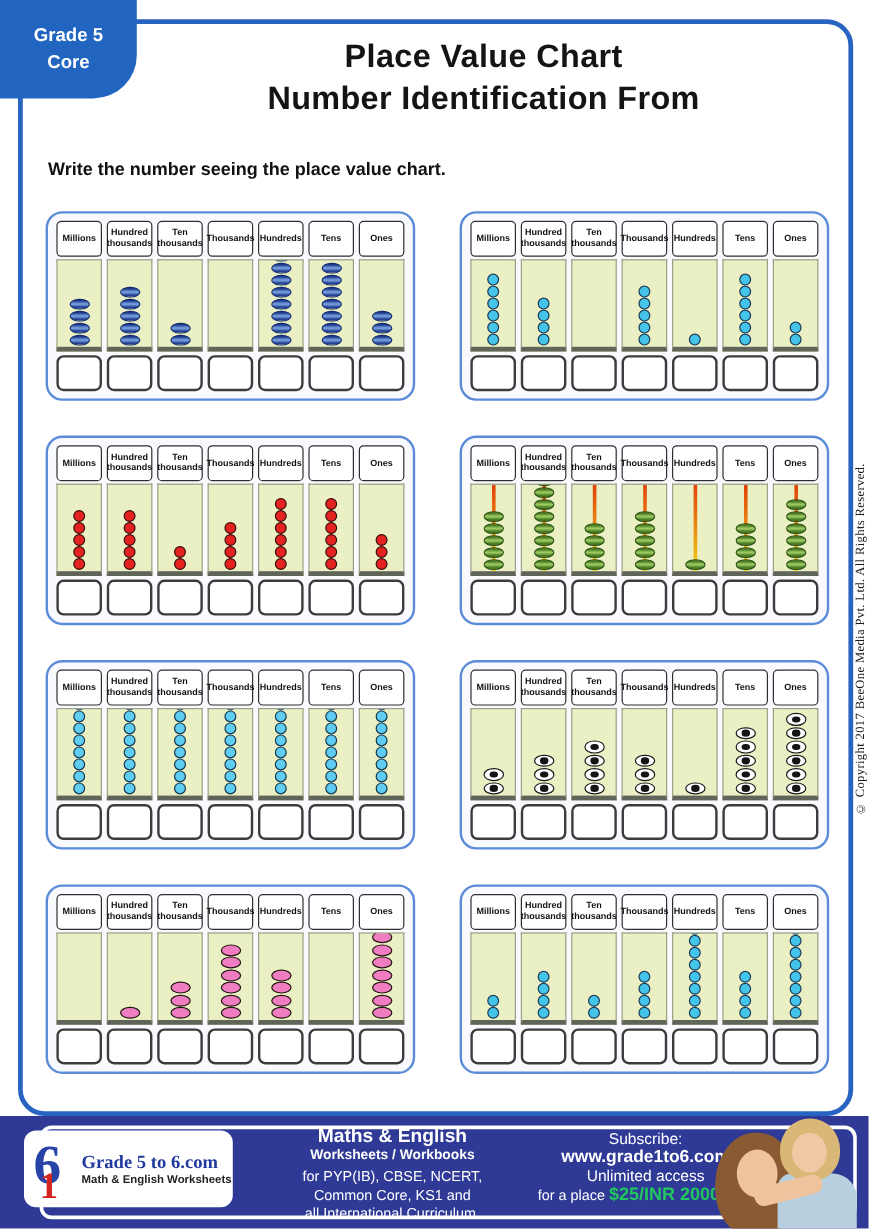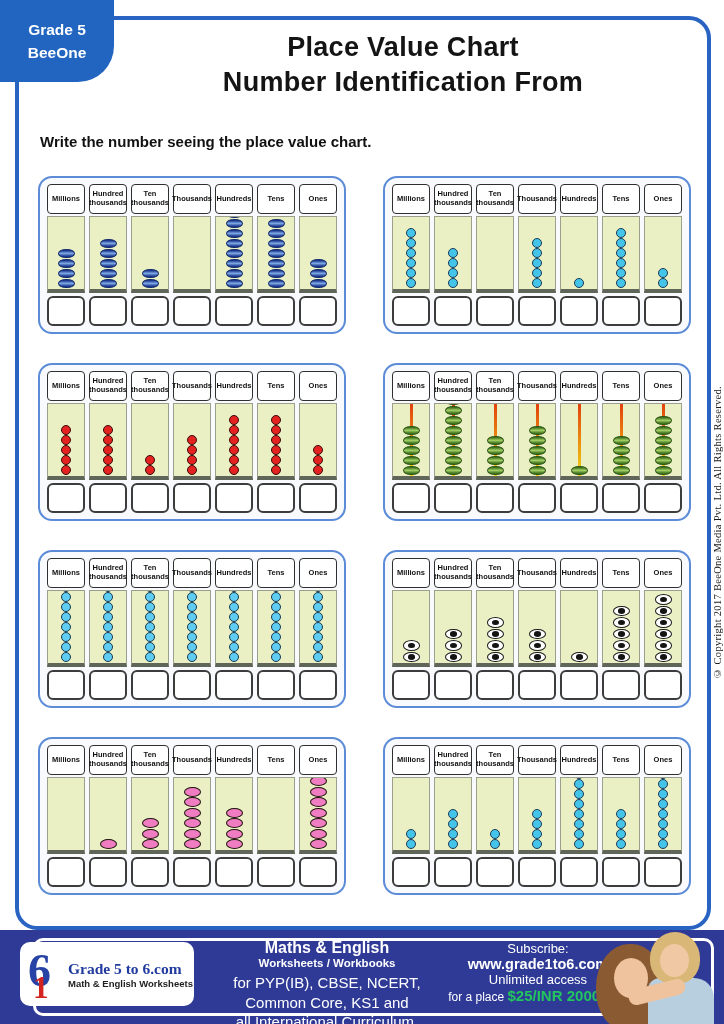--- a/index.html
+++ b/index.html
@@ -89,21 +89,21 @@
     font-family:"Liberation Serif", serif; font-weight:bold; font-size:31px; color:#d42420;
   }
   .logo-text { display:flex; flex-direction:column; }
   .logo-site {
     font-family:"Liberation Serif", serif; font-weight:bold; font-size:15.5px; color:#213a9e; white-space:nowrap;
   }
   .logo-tagline { font-size:9.5px; font-weight:bold; color:#222; white-space:nowrap; }
   .center-block { position:absolute; left:218px; top:9px; width:218px; text-align:center; color:#fff; z-index:2; }
   .center-block .l1 { font-size:16px; font-weight:bold; }
   .center-block .l2 { font-size:11.5px; font-weight:bold; margin-bottom:4px; }
-  .center-block .l3 { font-size:15px; line-height:1.3; }
+  .center-block .l3 { font-size:12px; line-height:1.3; }
   .subscribe-block { position:absolute; left:440px; top:11px; width:196px; text-align:center; color:#fff; z-index:2; }
   .subscribe-block .s1 { font-size:13px; }
   .subscribe-block .s2 { font-size:14.5px; font-weight:bold; }
   .subscribe-block .s3 { font-size:13px; }
   .subscribe-block .s4 { font-size:12px; white-space:nowrap; }
   .subscribe-block .price { font-size:15px; font-weight:bold; }
   
   .photo { position:absolute; right:4px; bottom:0; width:128px; height:92px; z-index:3; }
   .photo .m-hair { position:absolute; left:4px; top:12px; width:66px; height:86px; background:#8a5a33; border-radius:50% 45% 40% 45%; }
   .photo .m-face { position:absolute; left:22px; top:26px; width:34px; height:40px; background:#eec39e; border-radius:50%; }
@@ -114,21 +114,21 @@
 </style>
 </head>
 <body>
 
 <div class="page">
 
   <div class="frame" style="border-color: rgb(42, 100, 194);"></div>
 
   <div class="badge" style="background: rgb(33, 101, 192);">
     <span>Grade 5</span>
-    <span>BeeOne</span>
+    <span>Core</span>
   </div>
 
   <div class="title">
     <div>Place Value Chart</div>
     <div>Number Identification From</div>
   </div>
 
   <div class="instruction">Write the number seeing the place value chart.</div>
 
   <div id="charts-grid">

